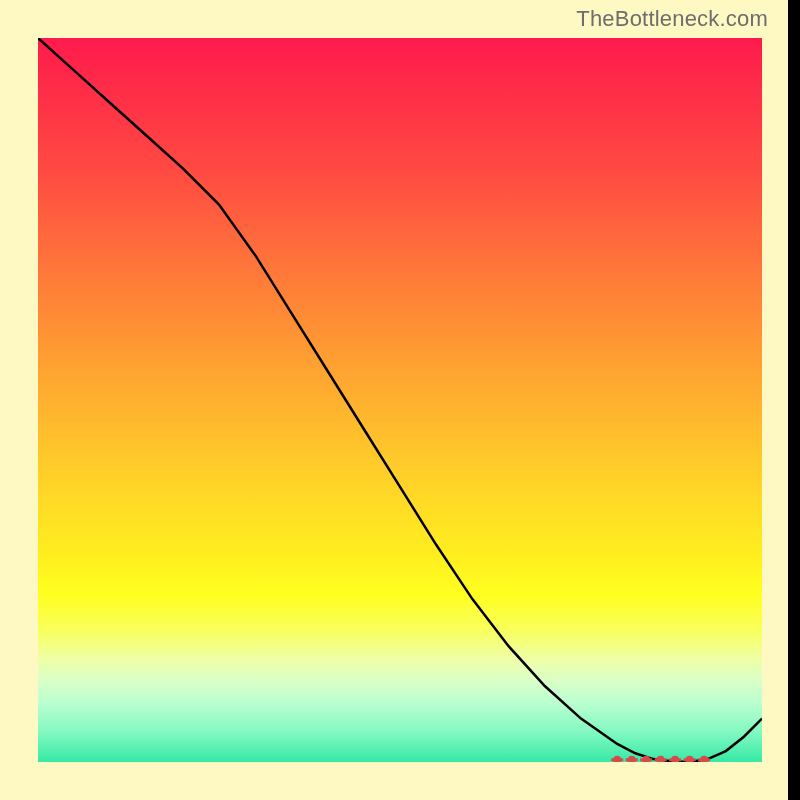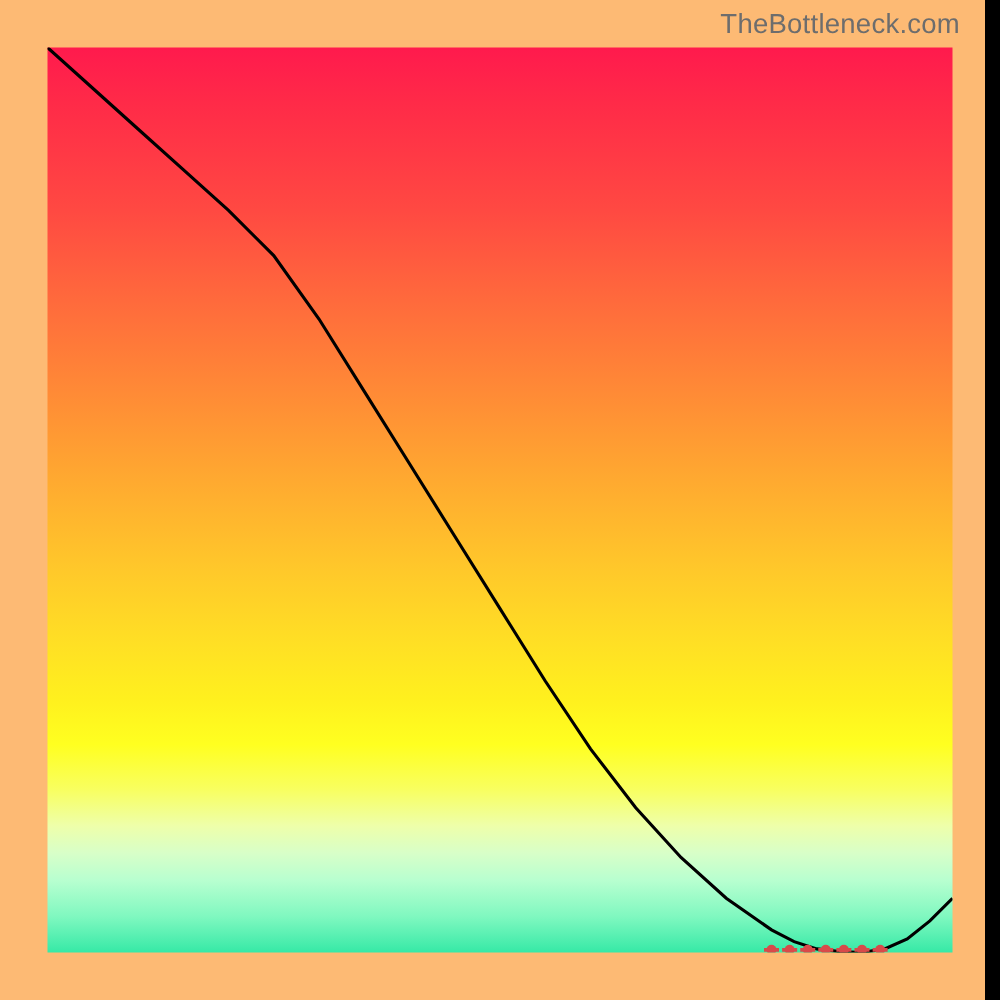--- a/index.html
+++ b/index.html
@@ -8,21 +8,21 @@
     width: 800px;
     height: 800px;
     background: #000;
     overflow: hidden;
     font-family: Arial, Helvetica, sans-serif;
   }
   .frame {
     position: relative;
     width: 788px;
     height: 800px;
-    background: #fdba74;
+    background: #fef9c3;
   }
   .plot {
     position: absolute;
     left: 38px;
     top: 38px;
     width: 724px;
     height: 724px;
     background: linear-gradient(to bottom,
       #ff1a4d 0%,
       #ff2a48 6%,

